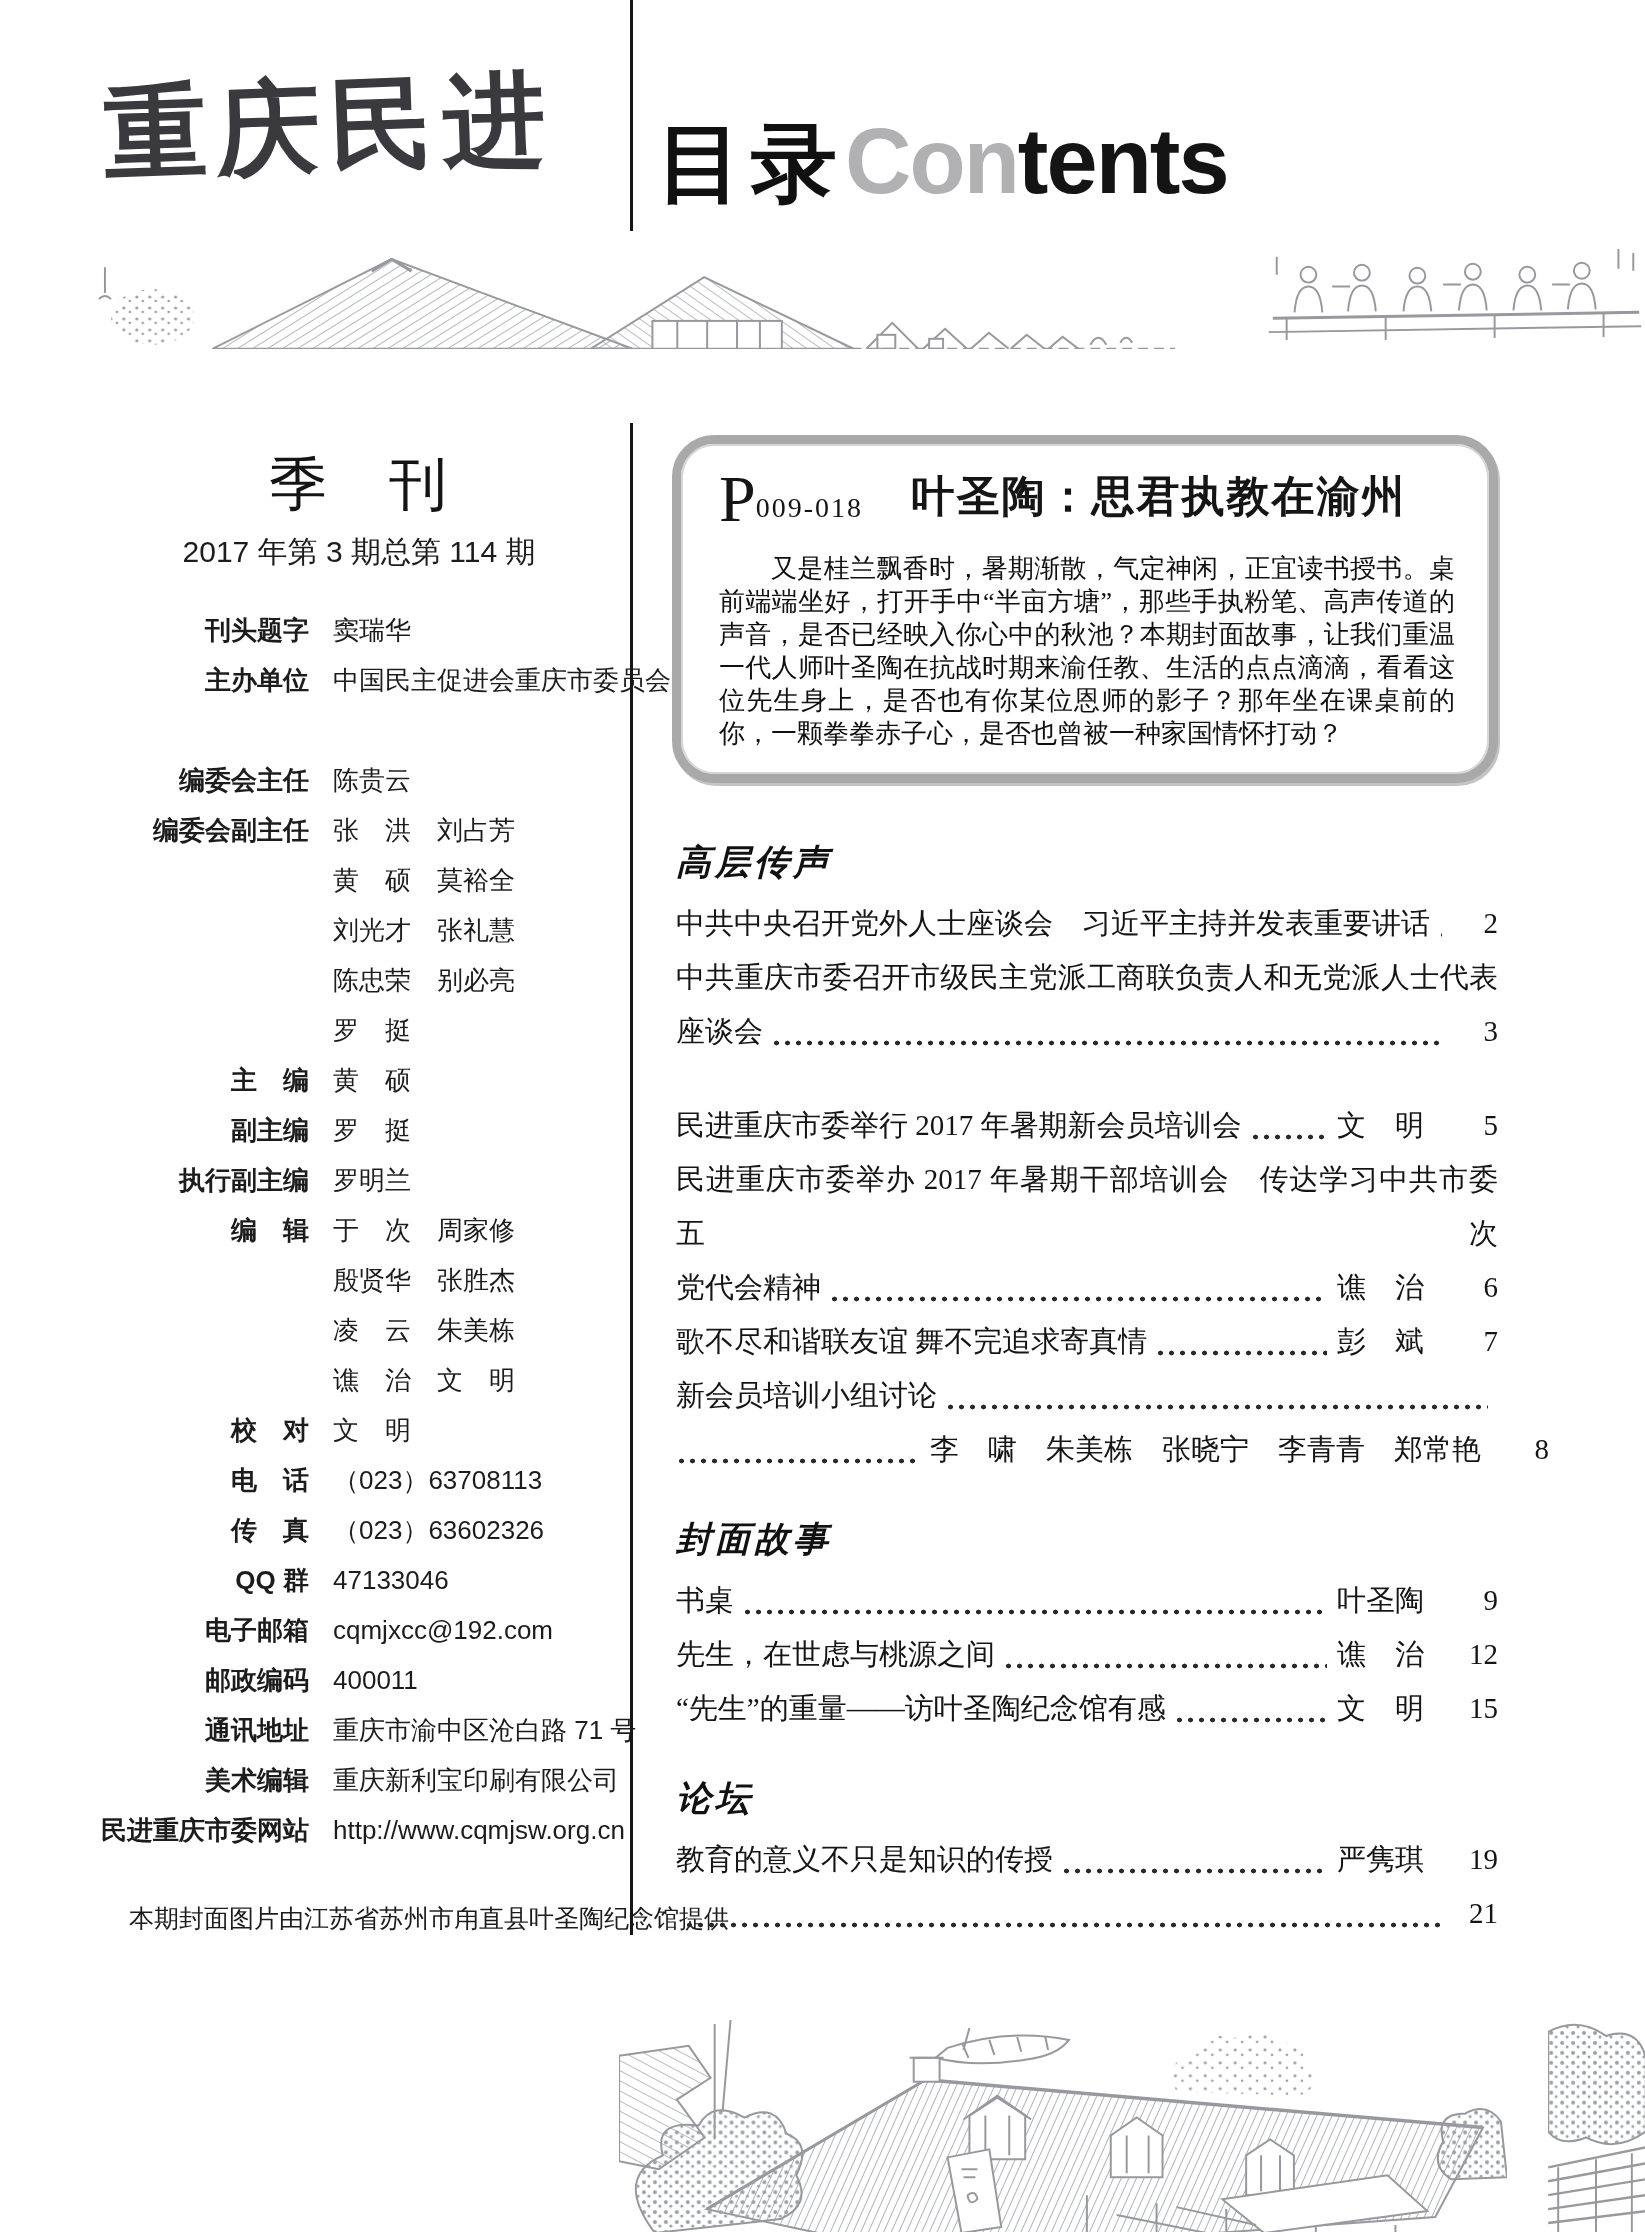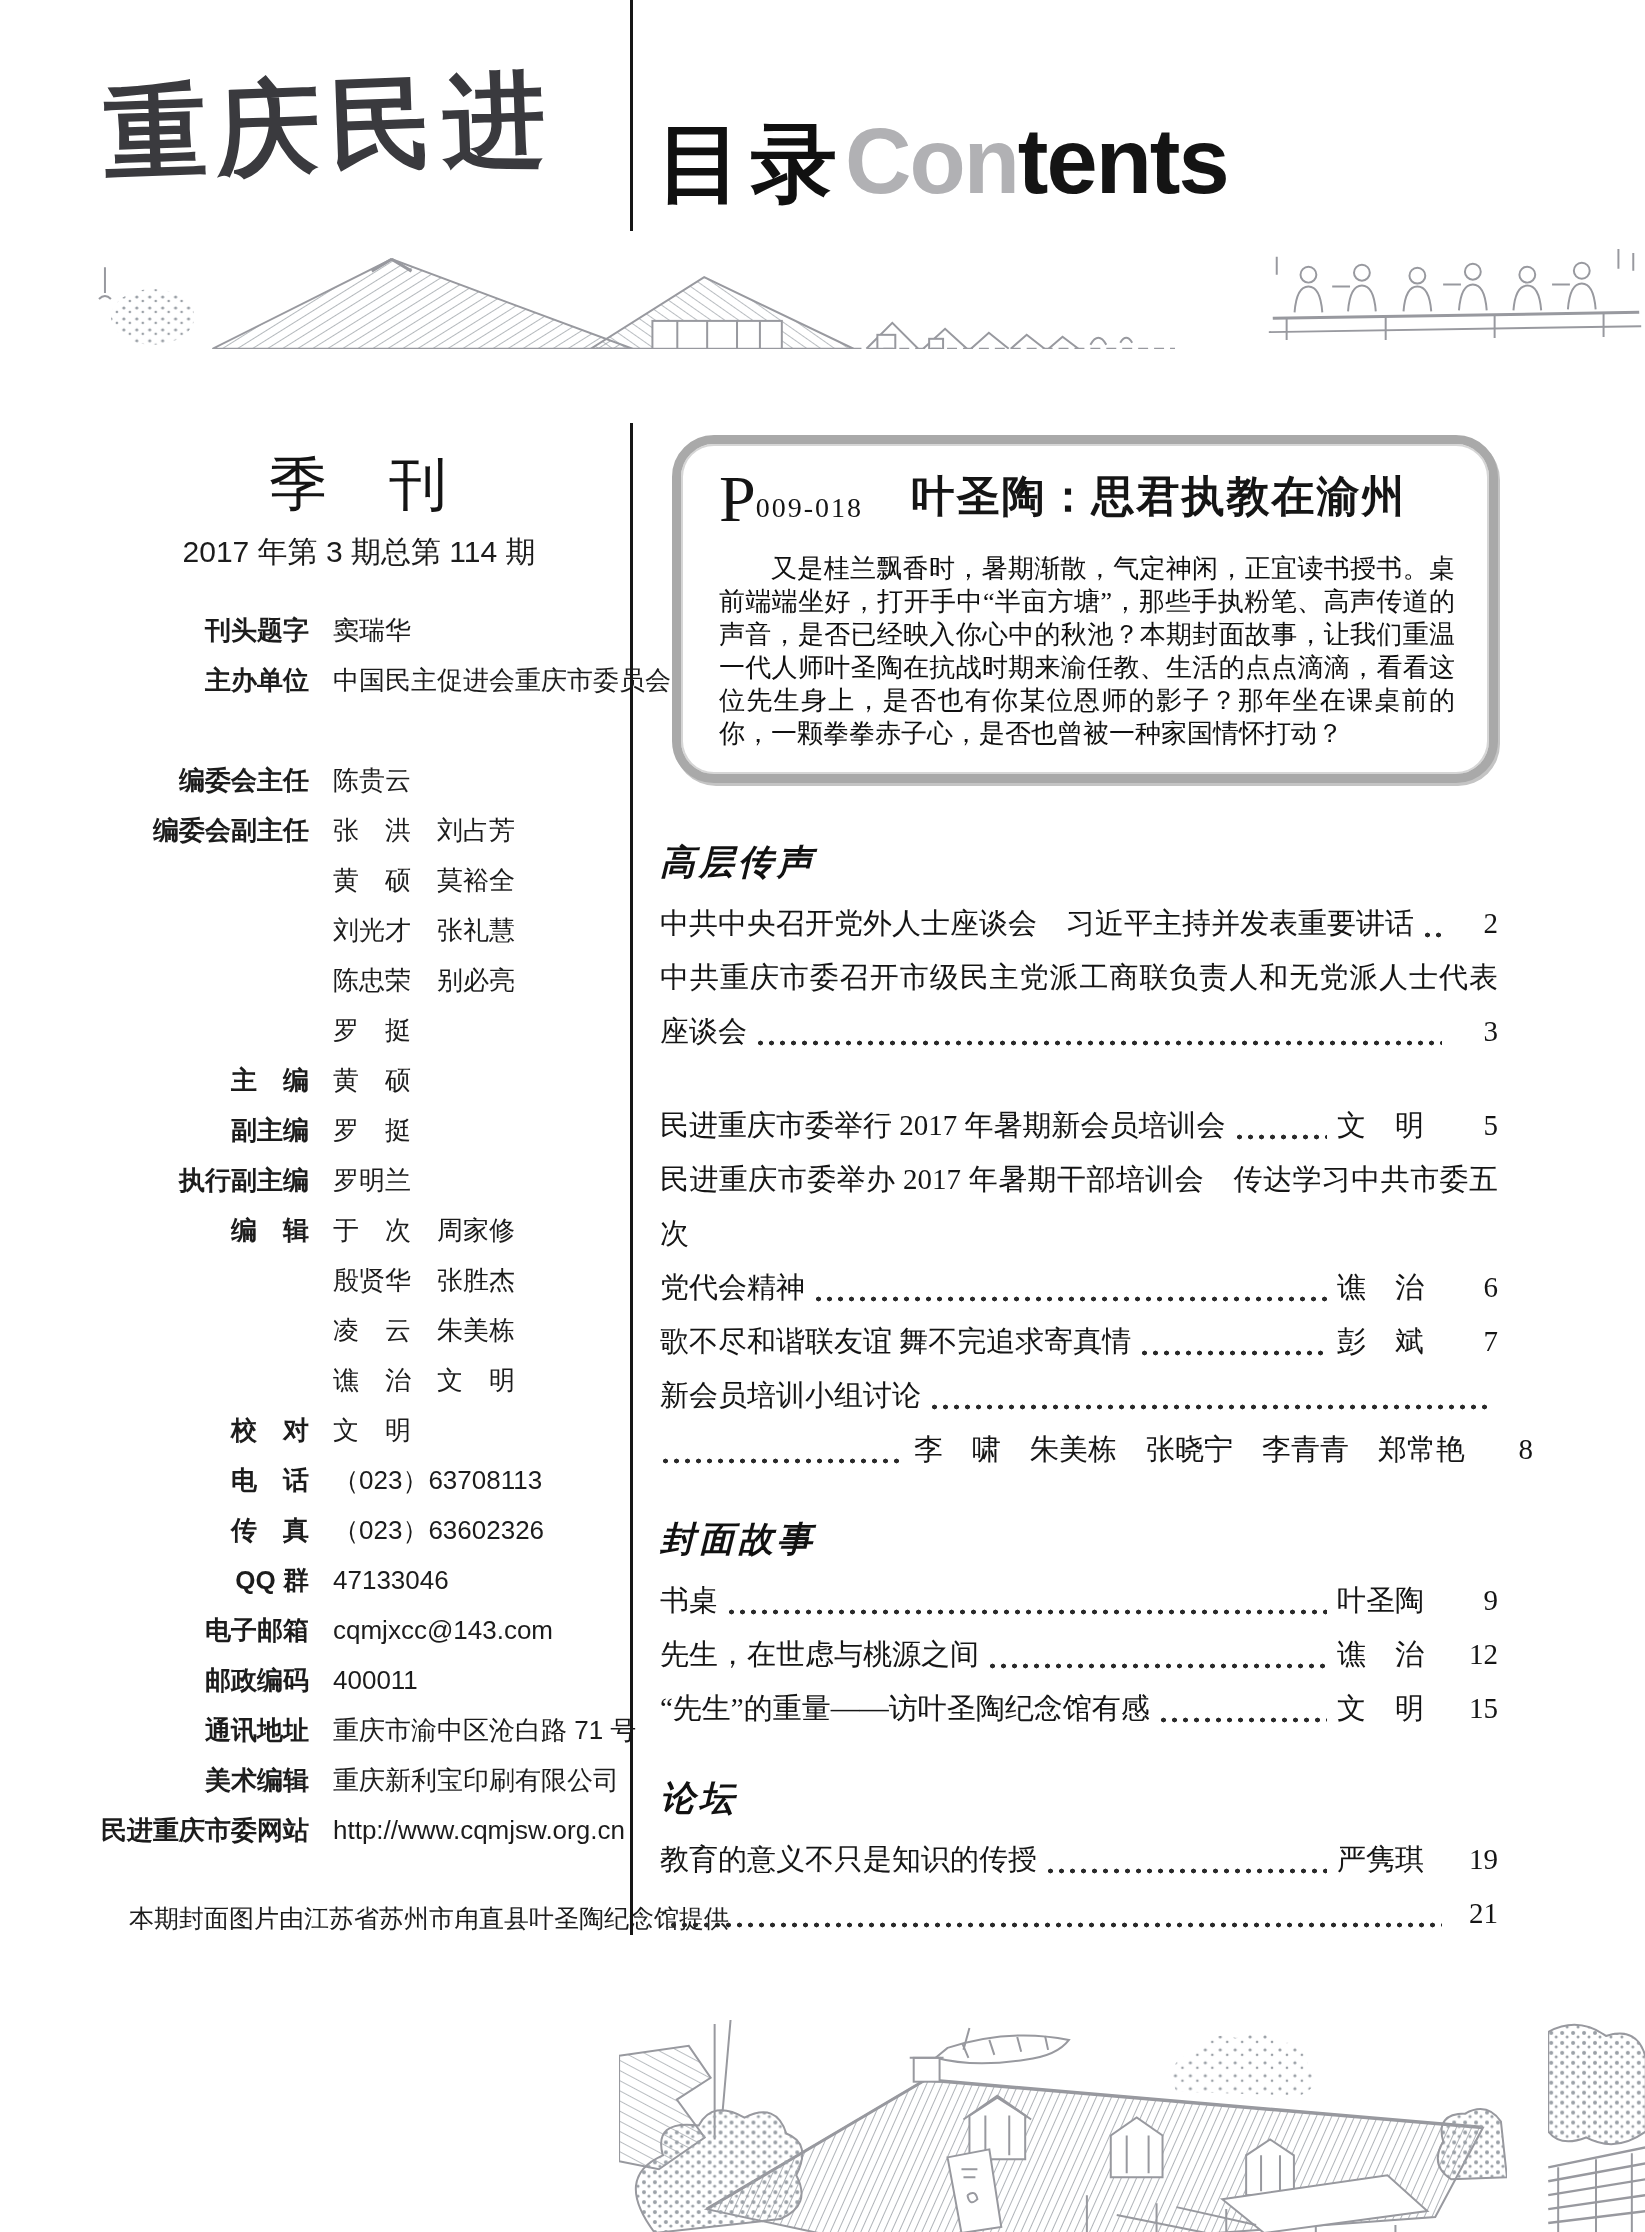--- a/index.html
+++ b/index.html
@@ -69,21 +69,21 @@
   .p-range { font-size:28px; letter-spacing:2px; padding-bottom:4px; }
   .feature-title {
     flex:1; text-align:center; font-size:43px; font-weight:bold;
     letter-spacing:2px; padding-bottom:2px; white-space:nowrap;
   }
   .feature-body {
     margin-top:24px; font-size:26px; line-height:33px;
     text-align:justify; text-indent:2em; color:#101010;
   }
 
-  .toc-section { margin-top:40px; }
+  .toc-section { margin-top:40px;margin-left:16px; }
   .toc-section:first-of-type { margin-top:56px; }
   .sec-head {
     margin:0 0 10px 0; font-size:35px; font-weight:bold; font-style:italic;
     letter-spacing:4px; color:#111;
   }
   .toc-row { display:flex; align-items:flex-end; line-height:54px; font-size:29px; }
   .toc-text { white-space:pre-wrap; }
   .toc-text:only-child { flex:1; text-align:justify; text-align-last:justify; }
   .leader {
     align-self:stretch; margin:0 10px 0 8px;
@@ -260,21 +260,21 @@
           <span class="m-value">（023）63602326</span>
         </div>
 
         <div class="m-row">
           <span class="m-label">QQ 群</span>
           <span class="m-value">47133046</span>
         </div>
 
         <div class="m-row">
           <span class="m-label">电子邮箱</span>
-          <span class="m-value">cqmjxcc@143.com</span>
+          <span class="m-value">cqmjxcc@192.com</span>
         </div>
 
         <div class="m-row">
           <span class="m-label">邮政编码</span>
           <span class="m-value">400011</span>
         </div>
 
         <div class="m-row">
           <span class="m-label">通讯地址</span>
           <span class="m-value">重庆市渝中区沧白路 71 号</span>

